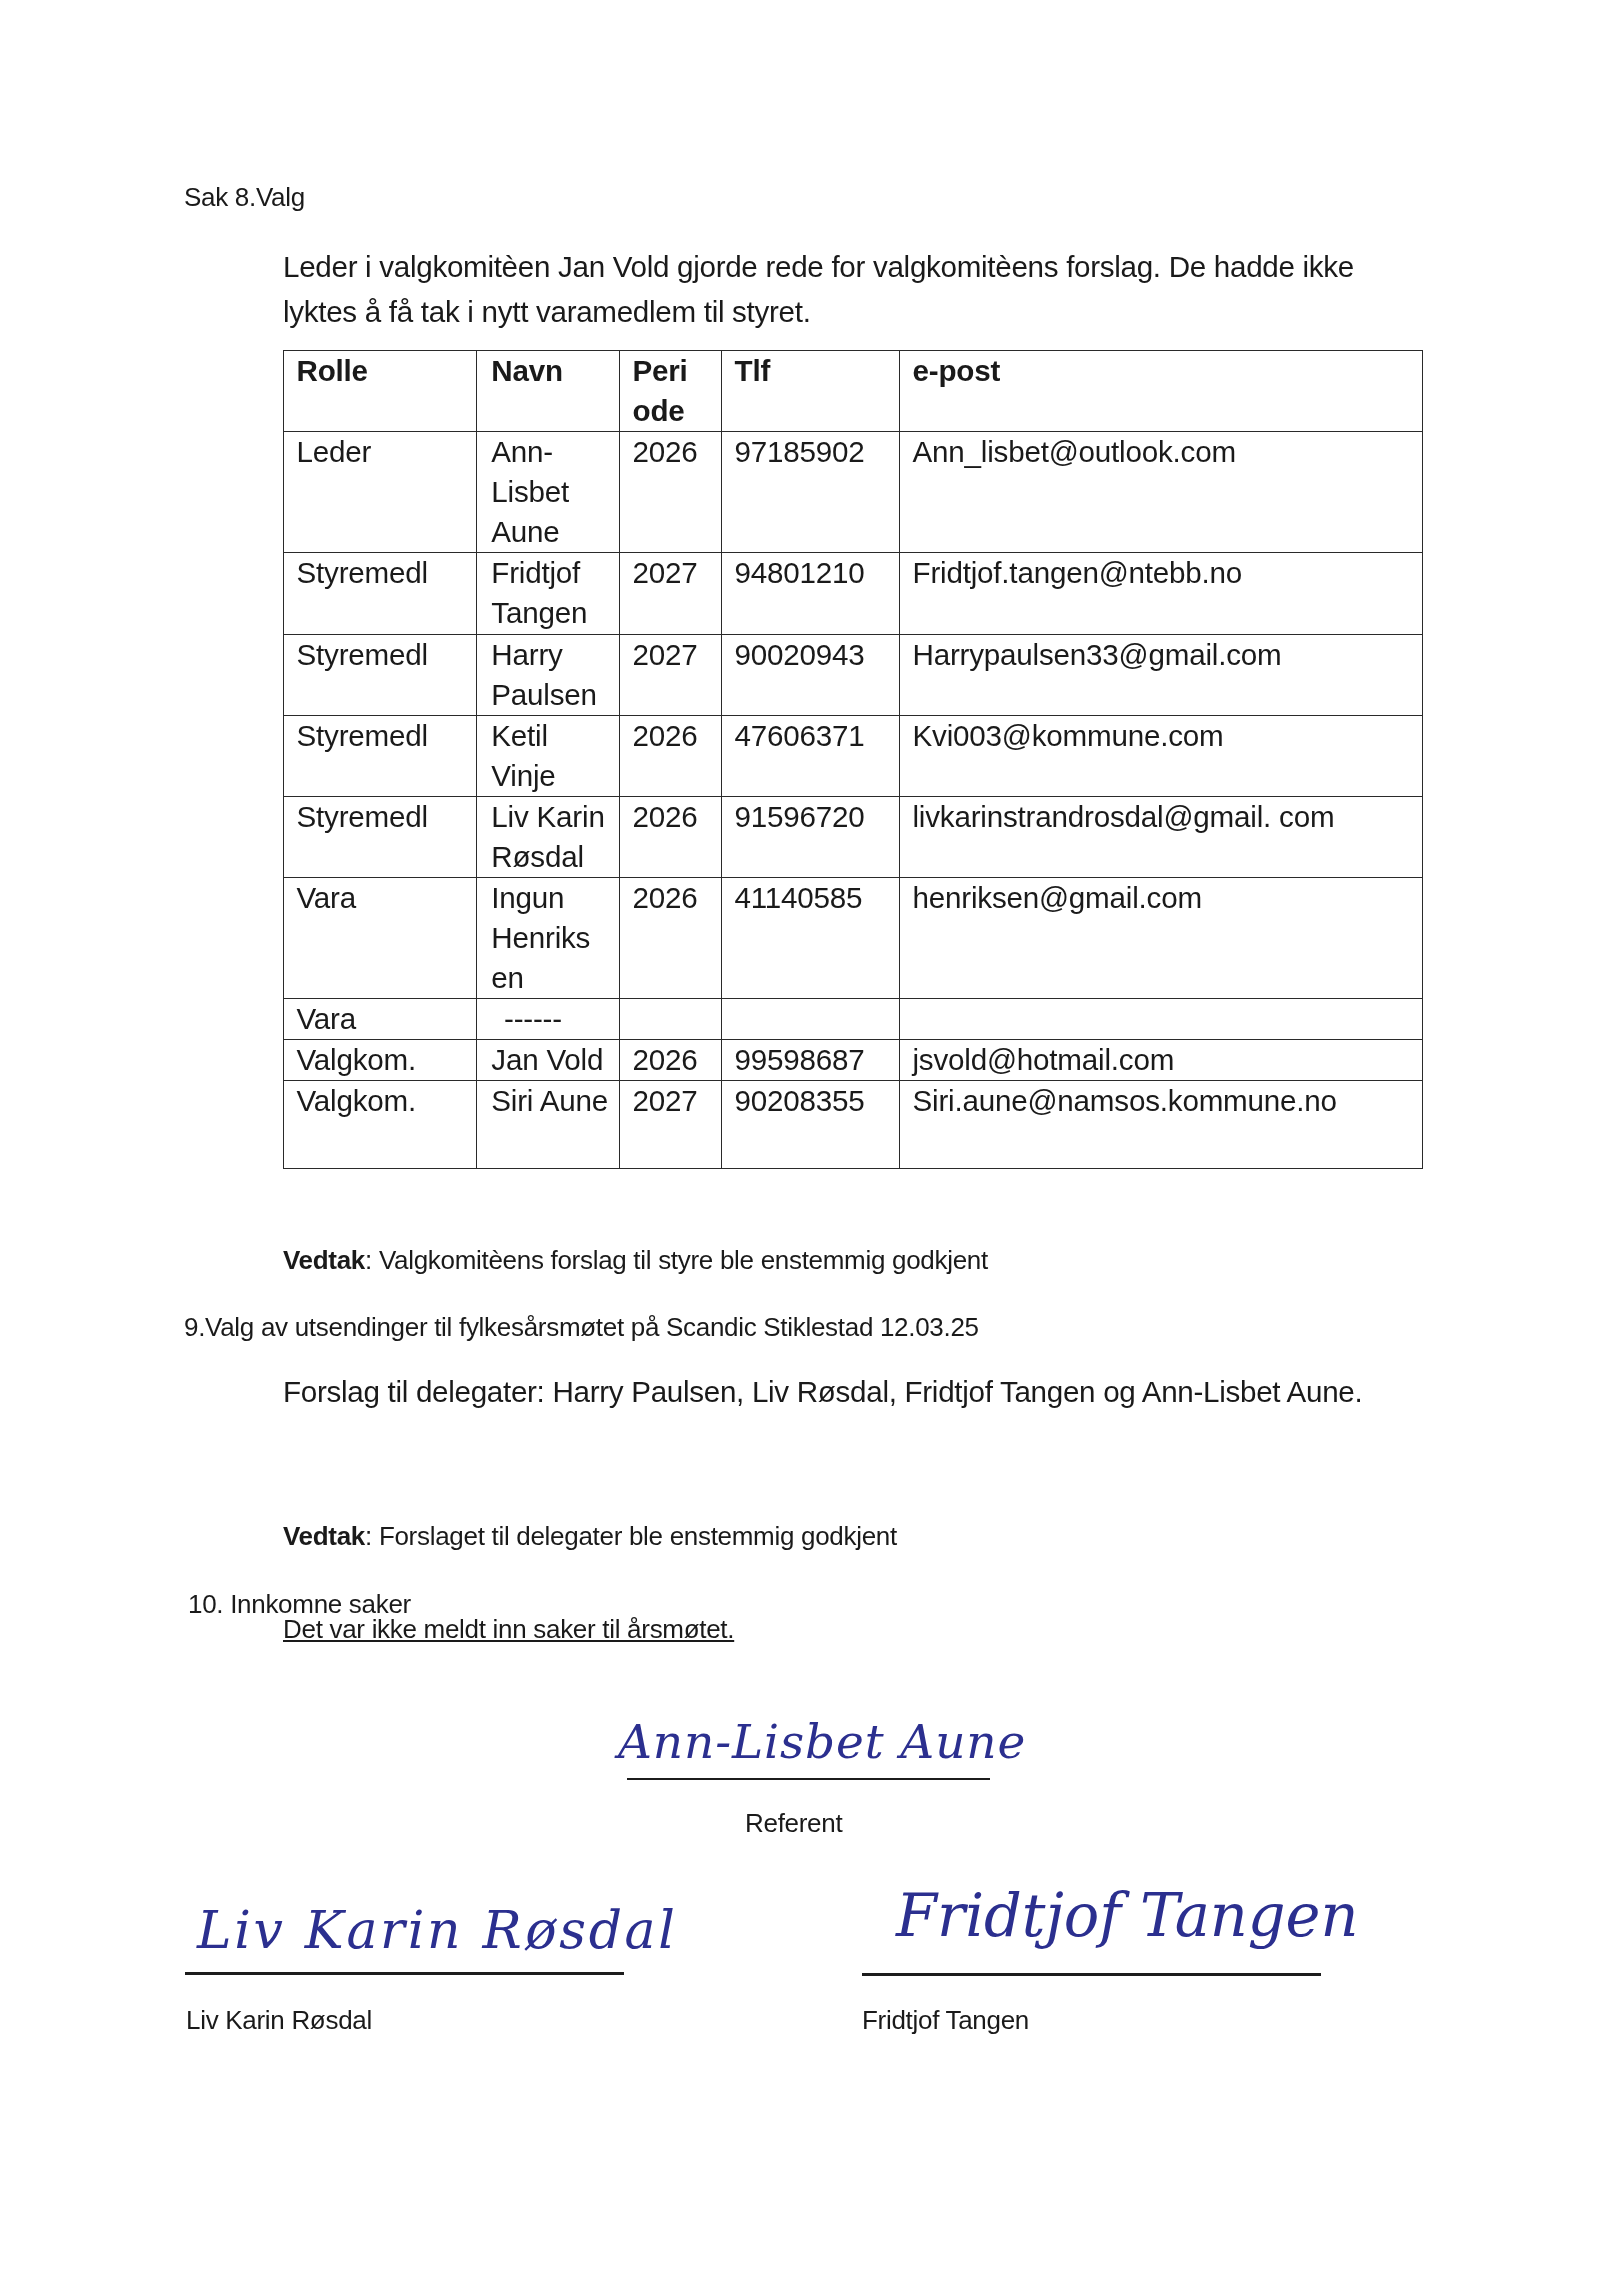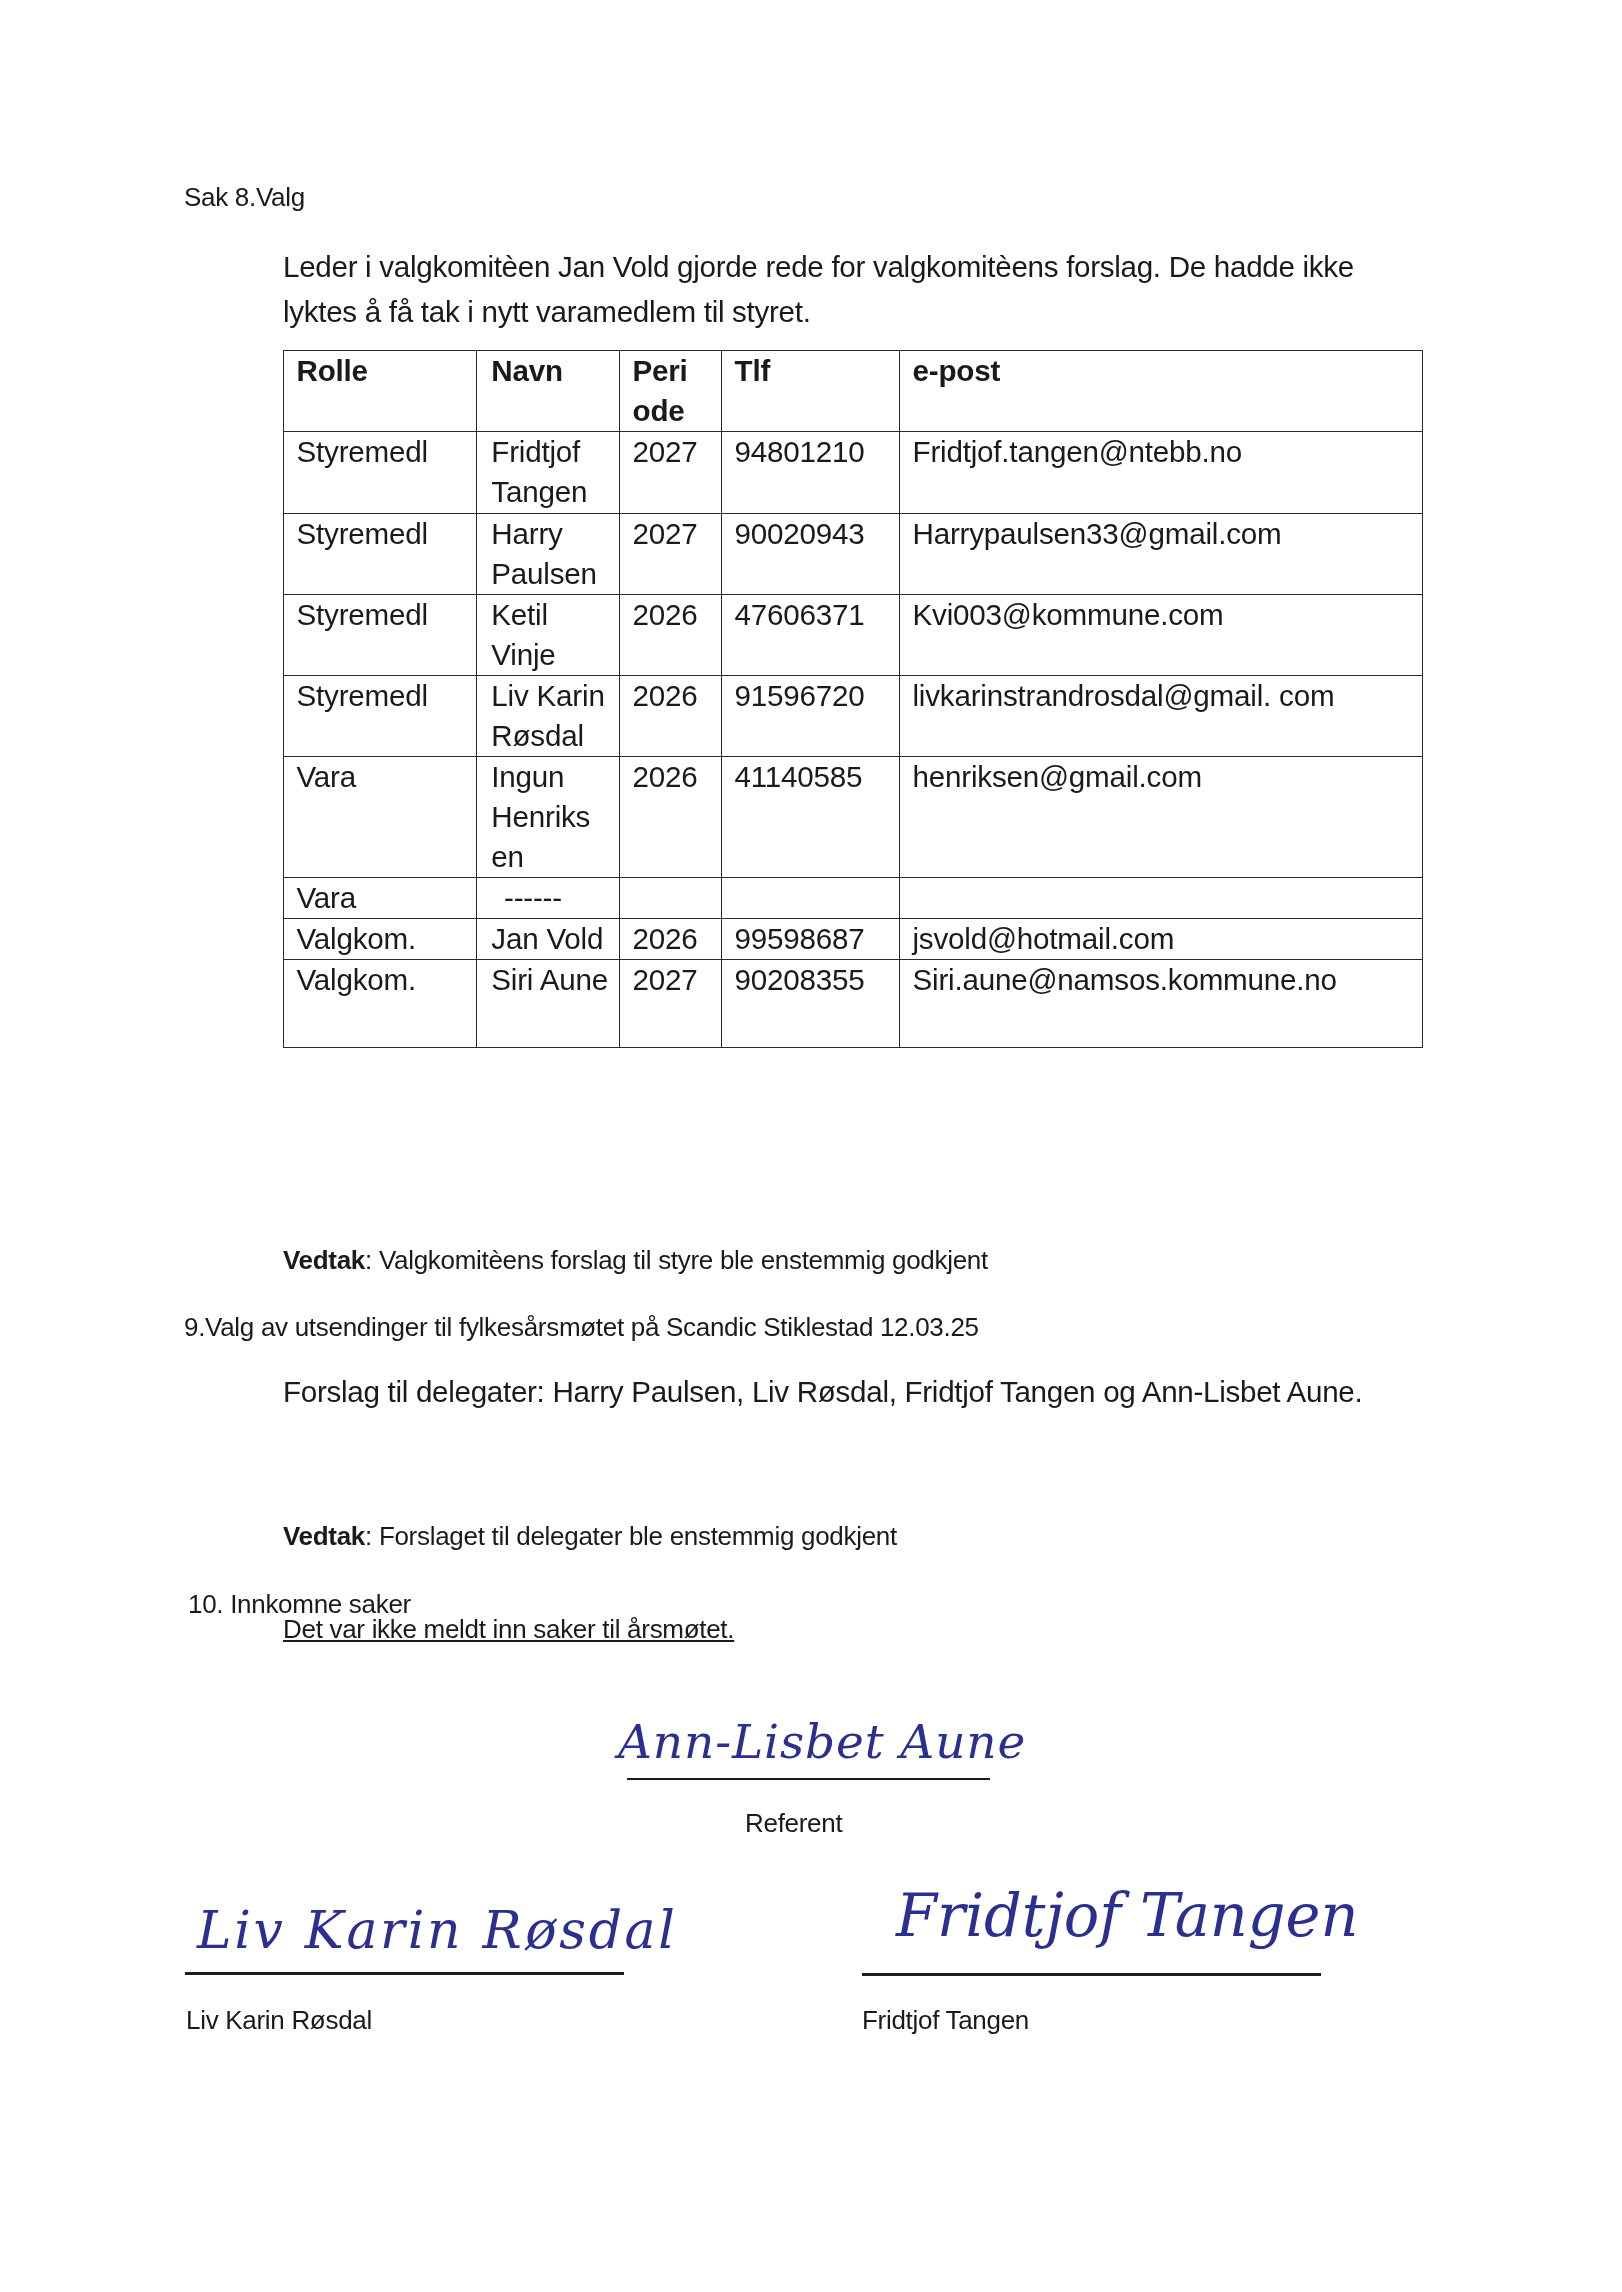--- a/index.html
+++ b/index.html
@@ -53,20 +53,27 @@
   <thead>
     <tr style="height:81px">
       <th>Rolle</th>
       <th class="c-name">Navn</th>
       <th class="c-per">Peri ode</th>
       <th class="c-tlf">Tlf</th>
       <th class="c-mail">e-post</th>
     </tr>
   </thead>
   <tbody>
+    <tr style="height:118px">
+      <td>Leder</td>
+      <td class="c-name">Ann-Lisbet Aune</td>
+      <td class="c-per">2026</td>
+      <td class="c-tlf">97185902</td>
+      <td class="c-mail">Ann_lisbet@outlook.com</td>
+    </tr>
     <tr style="height:82px">
       <td>Styremedl</td>
       <td class="c-name">Fridtjof Tangen</td>
       <td class="c-per">2027</td>
       <td class="c-tlf">94801210</td>
       <td class="c-mail">Fridtjof.tangen@ntebb.no</td>
     </tr>
     <tr style="height:81px">
       <td>Styremedl</td>
       <td class="c-name">Harry Paulsen</td>

